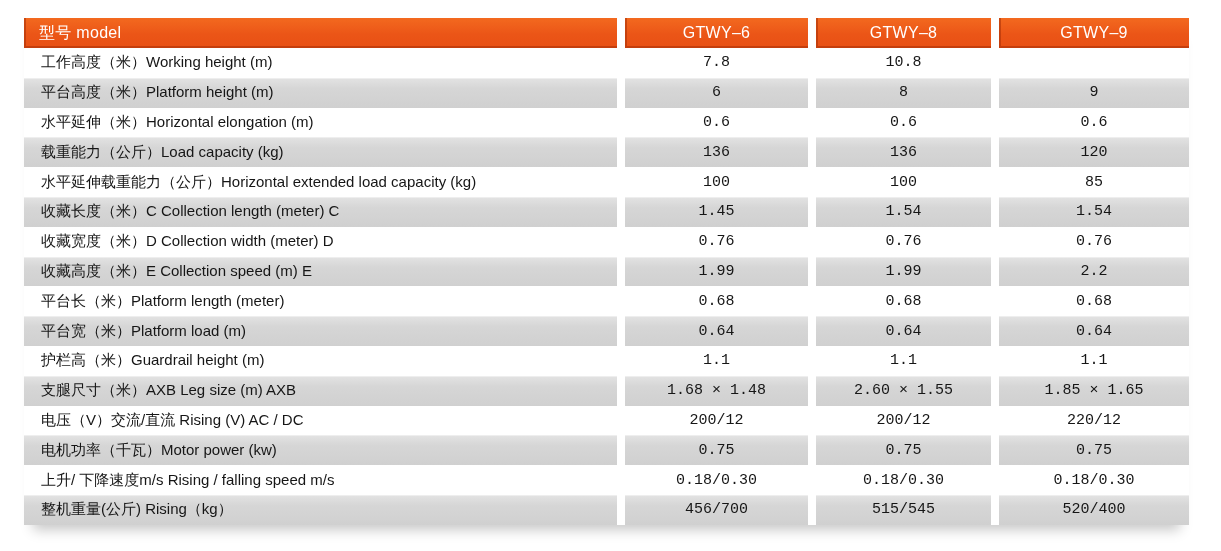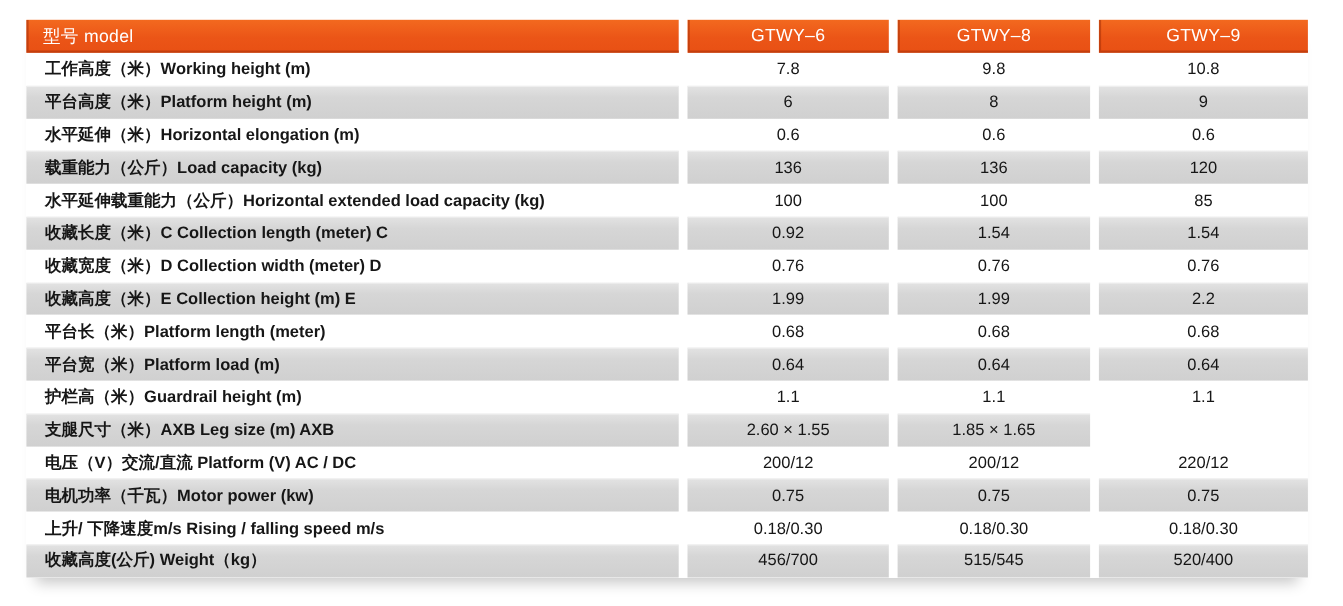--- a/index.html
+++ b/index.html
@@ -52,45 +52,44 @@
   .cell {
     display: flex;
     align-items: center;
     font-size: 15px;
     color: #161616;
     white-space: nowrap;
     overflow: hidden;
   }
   .cell.label {
     padding-left: 17px;
-    font-weight: bold;
   }
   .cell.val {
     justify-content: center;
+    font-family: Liberation Mono, monospace;
   }
   .body-row.gray .cell {
     background: linear-gradient(180deg, #e3e3e3 0%, #d6d6d6 35%, #d0d0d0 100%);
     box-shadow: inset 0 1px 0 #eeeeee;
   }
 </style>
 </head>
 <body>
 
 <div class="spec-table">
   <div class="row header-row">
     <div class="header-cell model">型号 model</div>
     <div class="header-cell col">GTWY–6</div>
     <div class="header-cell col">GTWY–8</div>
     <div class="header-cell col">GTWY–9</div>
   </div>
   <div id="table-body">
       <div class="row body-row">
         <div class="cell label">工作高度（米）Working height (m)</div>
         <div class="cell val">7.8</div>
-        <div class="cell val">9.8</div>
         <div class="cell val">10.8</div>
       </div>
       <div class="row body-row gray">
         <div class="cell label">平台高度（米）Platform height (m)</div>
         <div class="cell val">6</div>
         <div class="cell val">8</div>
         <div class="cell val">9</div>
       </div>
       <div class="row body-row">
         <div class="cell label">水平延伸（米）Horizontal elongation (m)</div>
@@ -105,32 +104,32 @@
         <div class="cell val">120</div>
       </div>
       <div class="row body-row">
         <div class="cell label">水平延伸载重能力（公斤）Horizontal extended load capacity (kg)</div>
         <div class="cell val">100</div>
         <div class="cell val">100</div>
         <div class="cell val">85</div>
       </div>
       <div class="row body-row gray">
         <div class="cell label">收藏长度（米）C Collection length (meter) C</div>
-        <div class="cell val">0.92</div>
+        <div class="cell val">1.45</div>
         <div class="cell val">1.54</div>
         <div class="cell val">1.54</div>
       </div>
       <div class="row body-row">
         <div class="cell label">收藏宽度（米）D Collection width (meter) D</div>
         <div class="cell val">0.76</div>
         <div class="cell val">0.76</div>
         <div class="cell val">0.76</div>
       </div>
       <div class="row body-row gray">
-        <div class="cell label">收藏高度（米）E Collection height (m) E</div>
+        <div class="cell label">收藏高度（米）E Collection speed (m) E</div>
         <div class="cell val">1.99</div>
         <div class="cell val">1.99</div>
         <div class="cell val">2.2</div>
       </div>
       <div class="row body-row">
         <div class="cell label">平台长（米）Platform length (meter)</div>
         <div class="cell val">0.68</div>
         <div class="cell val">0.68</div>
         <div class="cell val">0.68</div>
       </div>
@@ -141,41 +140,42 @@
         <div class="cell val">0.64</div>
       </div>
       <div class="row body-row">
         <div class="cell label">护栏高（米）Guardrail height (m)</div>
         <div class="cell val">1.1</div>
         <div class="cell val">1.1</div>
         <div class="cell val">1.1</div>
       </div>
       <div class="row body-row gray">
         <div class="cell label">支腿尺寸（米）AXB Leg size (m) AXB</div>
+        <div class="cell val">1.68 × 1.48</div>
         <div class="cell val">2.60 × 1.55</div>
         <div class="cell val">1.85 × 1.65</div>
       </div>
       <div class="row body-row">
-        <div class="cell label">电压（V）交流/直流 Platform (V) AC / DC</div>
+        <div class="cell label">电压（V）交流/直流 Rising (V) AC / DC</div>
         <div class="cell val">200/12</div>
         <div class="cell val">200/12</div>
         <div class="cell val">220/12</div>
       </div>
       <div class="row body-row gray">
         <div class="cell label">电机功率（千瓦）Motor power (kw)</div>
         <div class="cell val">0.75</div>
         <div class="cell val">0.75</div>
         <div class="cell val">0.75</div>
       </div>
       <div class="row body-row">
         <div class="cell label">上升/ 下降速度m/s Rising / falling speed m/s</div>
         <div class="cell val">0.18/0.30</div>
         <div class="cell val">0.18/0.30</div>
         <div class="cell val">0.18/0.30</div>
       </div>
       <div class="row body-row gray">
-        <div class="cell label">收藏高度(公斤) Weight（kg）</div>
+        <div class="cell label">整机重量(公斤) Rising（kg）</div>
         <div class="cell val">456/700</div>
         <div class="cell val">515/545</div>
         <div class="cell val">520/400</div>
       </div>
     </div>
 </div>
 
 </body></html>

